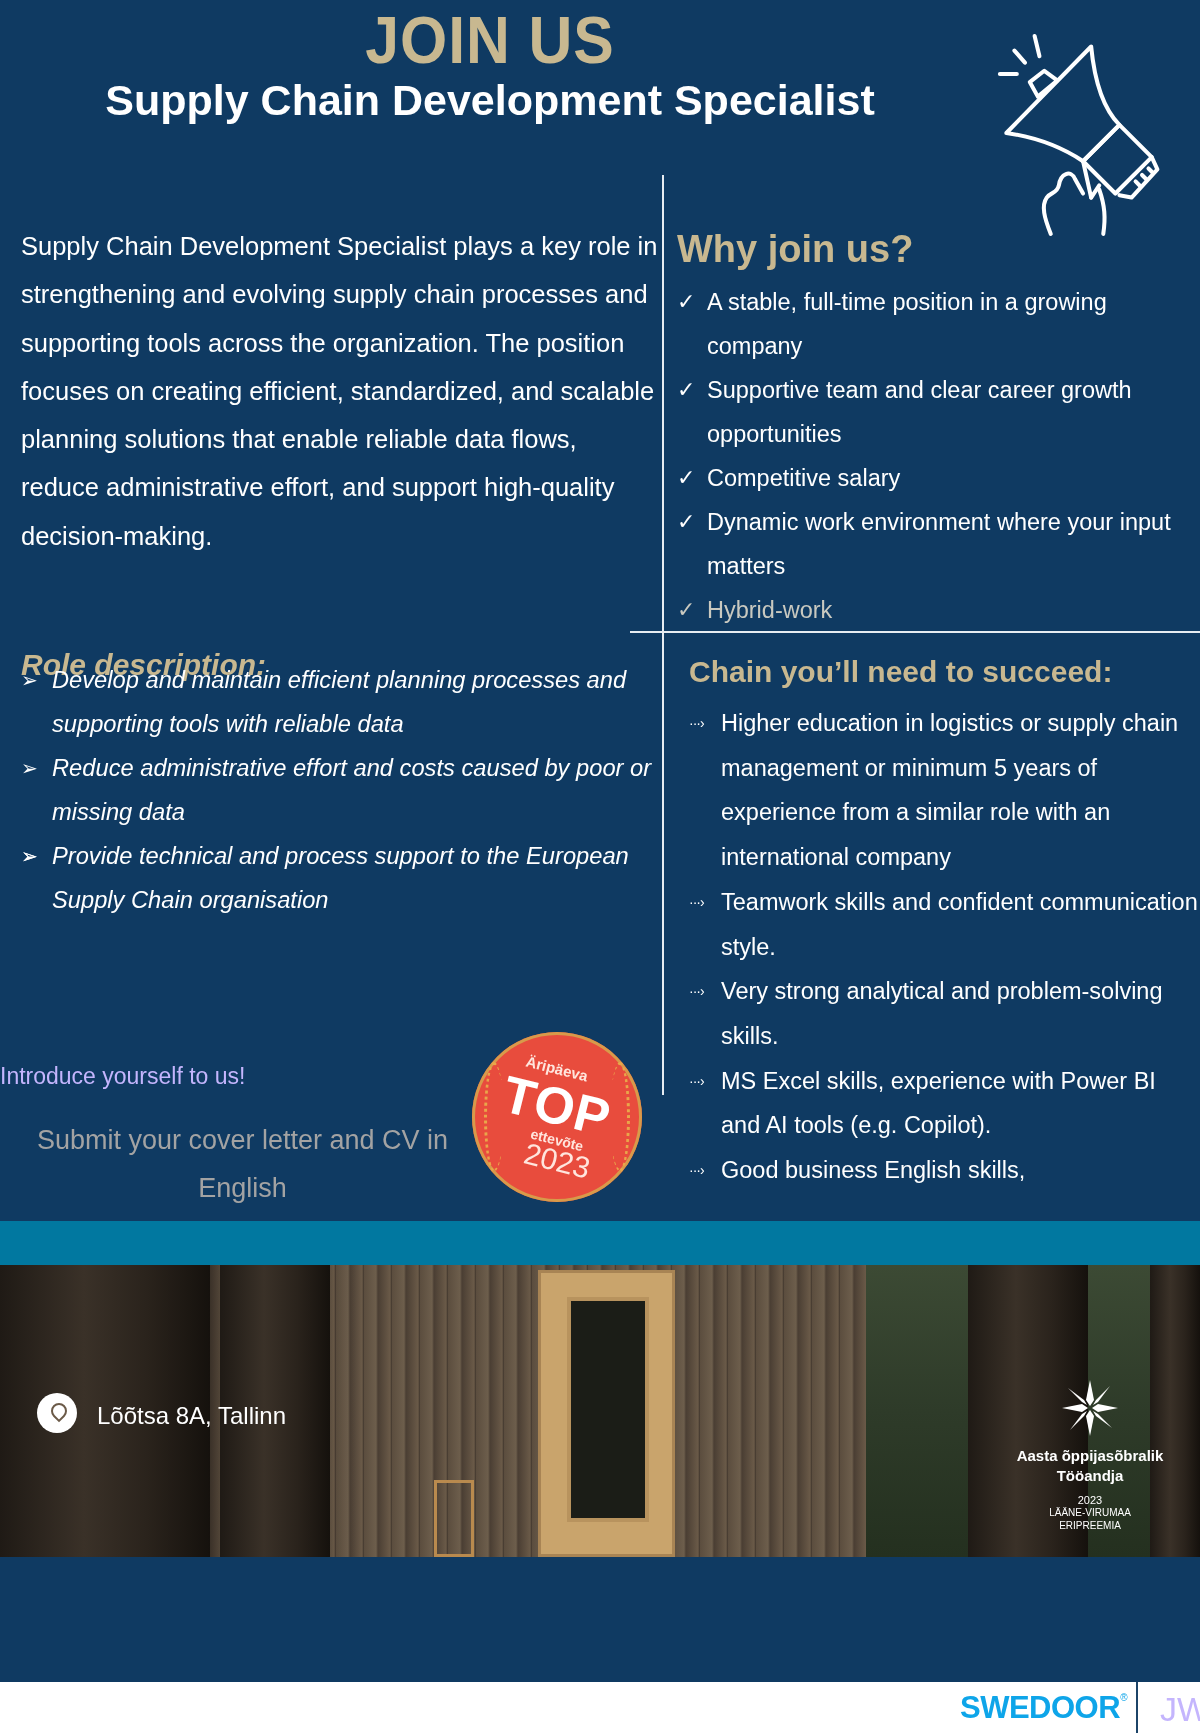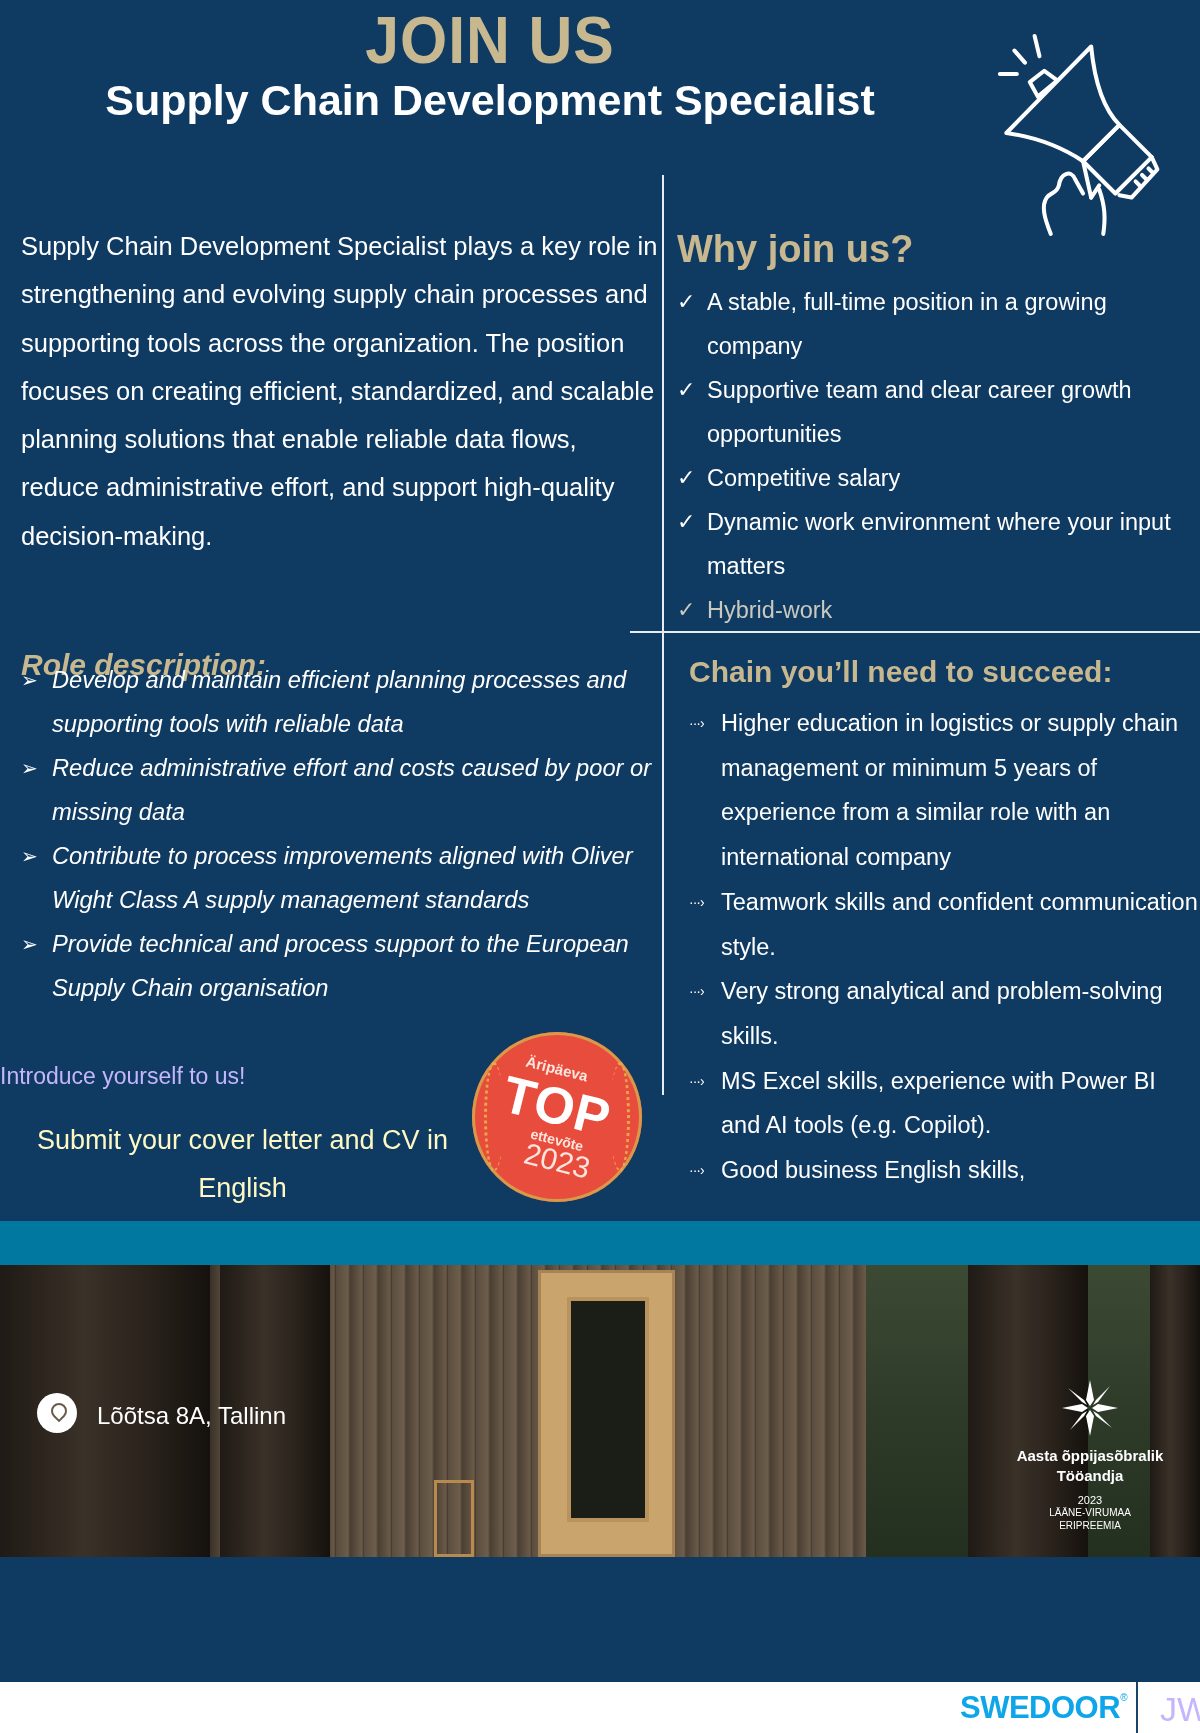--- a/index.html
+++ b/index.html
@@ -27,21 +27,21 @@
   .why-list li { position: relative; padding-left: 30px; font-size: 23.5px; line-height: 44px; color: #ffffff; }
   .why-list li.muted { color: #c9c9c0; }
   .why-list li .check { position: absolute; left: 0; top: 0; font-size: 22px; }
 
   .need-heading { left: 689px; top: 655px; font-size: 30px; font-weight: 700; color: #c8b890; }
   .need-list { left: 689px; top: 701px; width: 510px; list-style: none; }
   .need-list li { position: relative; padding-left: 32px; font-size: 23.5px; line-height: 44.7px; color: #ffffff; margin-bottom: 0; }
   .need-list li .arrow { position: absolute; left: 0; top: 0; font-size: 14px; letter-spacing: -1px; }
 
   .introduce { left: 0; width: 485px; top: 1063px; text-align: left; font-size: 23px; font-weight: 300; color: #c4b5fd; }
-  .submit { left: 0; width: 485px; top: 1116px; text-align: center; font-size: 27px; line-height: 48px; color: #fef9c3; }
+  .submit { left: 0; width: 485px; top: 1116px; text-align: center; font-size: 27px; line-height: 48px; color: #a3a3a3; }
 
   .badge { left: 472px; top: 1032px; width: 170px; height: 170px; border-radius: 50%; background: #e84c3d; box-shadow: 0 0 0 3px #d89a4a inset; }
   .badge .b1 { position: absolute; left: 0; width: 100%; top: 28px; text-align: center; font-size: 15px; font-weight: 700; color: #ffe5dd; transform: rotate(14deg); }
   .badge .b2 { position: absolute; left: 0; width: 100%; top: 44px; text-align: center; font-size: 52px; font-weight: 900; color: #ffffff; transform: rotate(14deg); letter-spacing: 1px; }
   .badge .b3 { position: absolute; left: 0; width: 100%; top: 100px; text-align: center; font-size: 14px; font-weight: 700; color: #ffe5dd; transform: rotate(14deg); }
   .badge .b4 { position: absolute; left: 0; width: 100%; top: 112px; text-align: center; font-size: 30px; color: #ffe5dd; transform: rotate(14deg); }
   .laurel { position: absolute; top: 30px; width: 20px; height: 110px; border: 3px dotted #e9a64a; border-radius: 50%; }
   .laurel.l { left: 12px; border-right: none; }
   .laurel.r { right: 12px; border-left: none; }
 
@@ -99,21 +99,21 @@
 
 <div class="abs v-divider"></div>
 <div class="abs h-divider"></div>
 
 <p class="abs intro">Supply Chain Development Specialist plays a key role in strengthening and evolving supply chain processes and supporting tools across the organization. The position focuses on creating efficient, standardized, and scalable planning solutions that enable reliable data flows, reduce administrative effort, and support high-quality decision-making.</p>
 
 <div class="abs role-heading">Role description:</div>
 <ul class="abs role-list">
   <li><span class="bullet">➢</span><span>Develop and maintain efficient planning processes and supporting tools with reliable data</span></li>
   <li><span class="bullet">➢</span><span>Reduce administrative effort and costs caused by poor or missing data</span></li>
-  <li><span class="bullet">➢</span><span> Contribute to process improvements aligned with Oliver Wight Class A supply management standards</span></li>
+  <li><span class="bullet">➢</span></li>
   <li><span class="bullet">➢</span><span>Provide technical and process support to the European Supply Chain organisation</span></li>
 </ul>
 
 <div class="abs why-heading">Why join us?</div>
 <ul class="abs why-list">
   <li><span class="check">✓</span><span> A stable, full-time position in a growing company</span></li>
   <li><span class="check">✓</span><span>Supportive team and clear career growth opportunities</span></li>
   <li><span class="check">✓</span><span>Competitive salary</span></li>
   <li><span class="check">✓</span><span>Dynamic work environment where your input matters</span></li>
   <li class="muted"><span class="check">✓</span><span>Hybrid-work</span></li>

